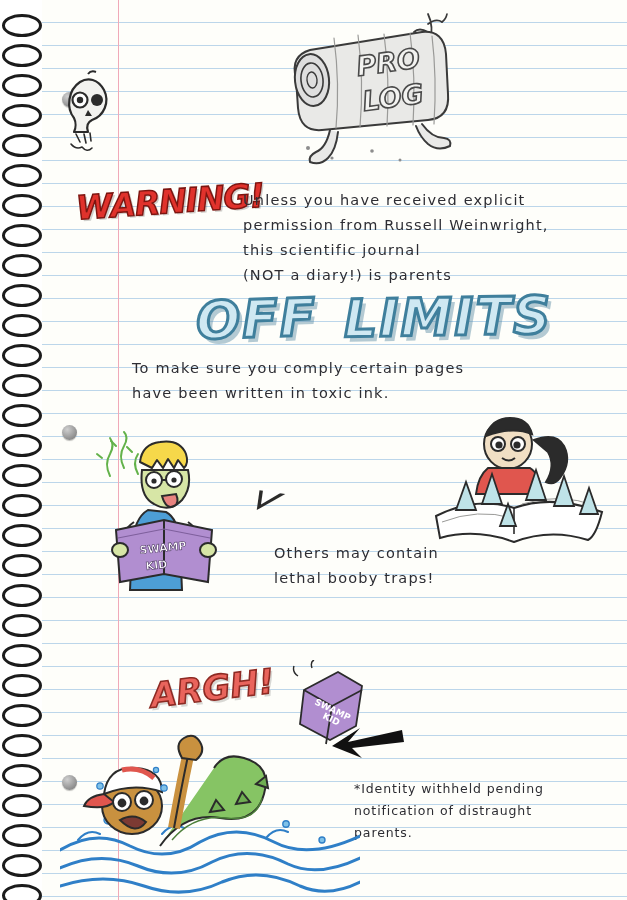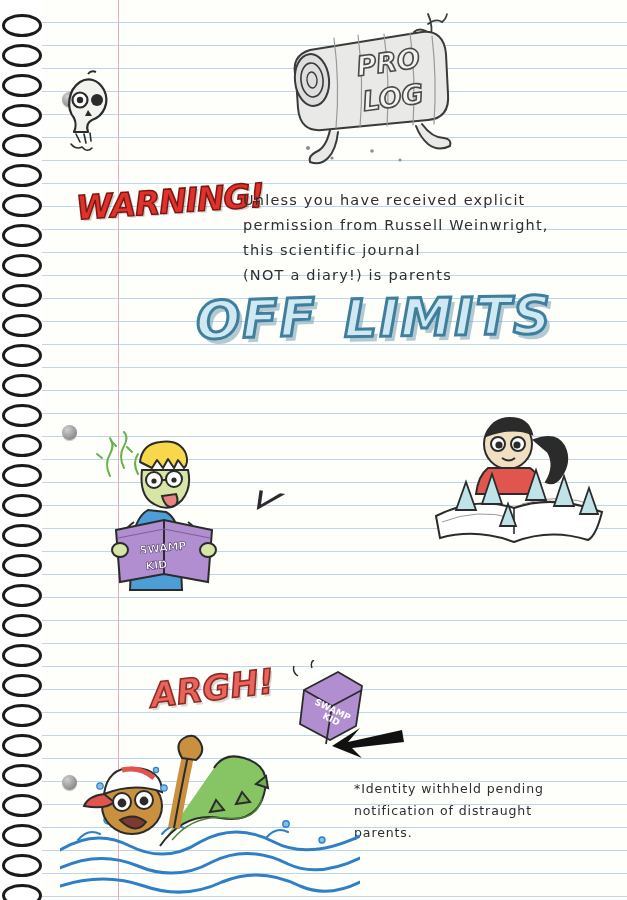--- a/index.html
+++ b/index.html
@@ -301,20 +301,22 @@
   <div id="warning-word">WARNING!</div>
 
   <div class="hand" style="left:243px; top:188px; width:360px;">Unless you have received explicit
 permission from Russell Weinwright,
 this scientific journal
 (NOT a diary!) is parents</div>
 
   <div class="bigblue" id="off-word">OFF</div>
   <div class="bigblue" id="limits-word">LIMITS</div>
 
+  <div class="hand" style="left:132px; top:356px; width:430px;">To make sure you comply certain pages
+have been written in toxic ink.</div>
 
   <svg class="art" style="left:96px; top:418px;" width="160" height="180" viewBox="0 0 160 180">
 
     <g stroke="#63b24a" stroke-width="2" fill="none" stroke-linecap="round">
       <path d="M14 58 q-6 -12 0 -22 q5 -9 0 -16"></path>
       <path d="M28 50 q-6 -12 0 -22 q5 -9 0 -14"></path>
       <path d="M42 56 q-6 -11 0 -20"></path>
       <path d="M6 40 l-5 -4 M20 28 l-5 -5 M36 34 l-5 -5"></path>
     </g>
 
@@ -380,20 +382,22 @@
     <g stroke="#2b2b2b" stroke-width="1.8" fill="#bfe3e8">
       <path d="M26 106 l10 -28 l10 28 z"></path>
       <path d="M52 100 l10 -30 l10 30 z"></path>
       <path d="M96 96 l10 -30 l10 30 z"></path>
       <path d="M124 102 l10 -30 l10 30 z"></path>
       <path d="M150 110 l9 -26 l9 26 z"></path>
       <path d="M70 122 l8 -22 l8 22 z"></path>
     </g>
   </svg>
 
+  <div class="hand" style="left:274px; top:541px; width:300px;">Others may contain
+lethal booby traps!</div>
 
 
   <div class="hand small" style="left:354px; top:778px; width:250px;">*Identity withheld pending
 notification of distraught
 parents.</div>
 
   <div id="argh-word">ARGH!</div>
 
   <svg class="art" style="left:292px; top:660px;" width="80" height="90" viewBox="0 0 80 90">
     <g stroke="#2b2b2b" stroke-width="1.8">

